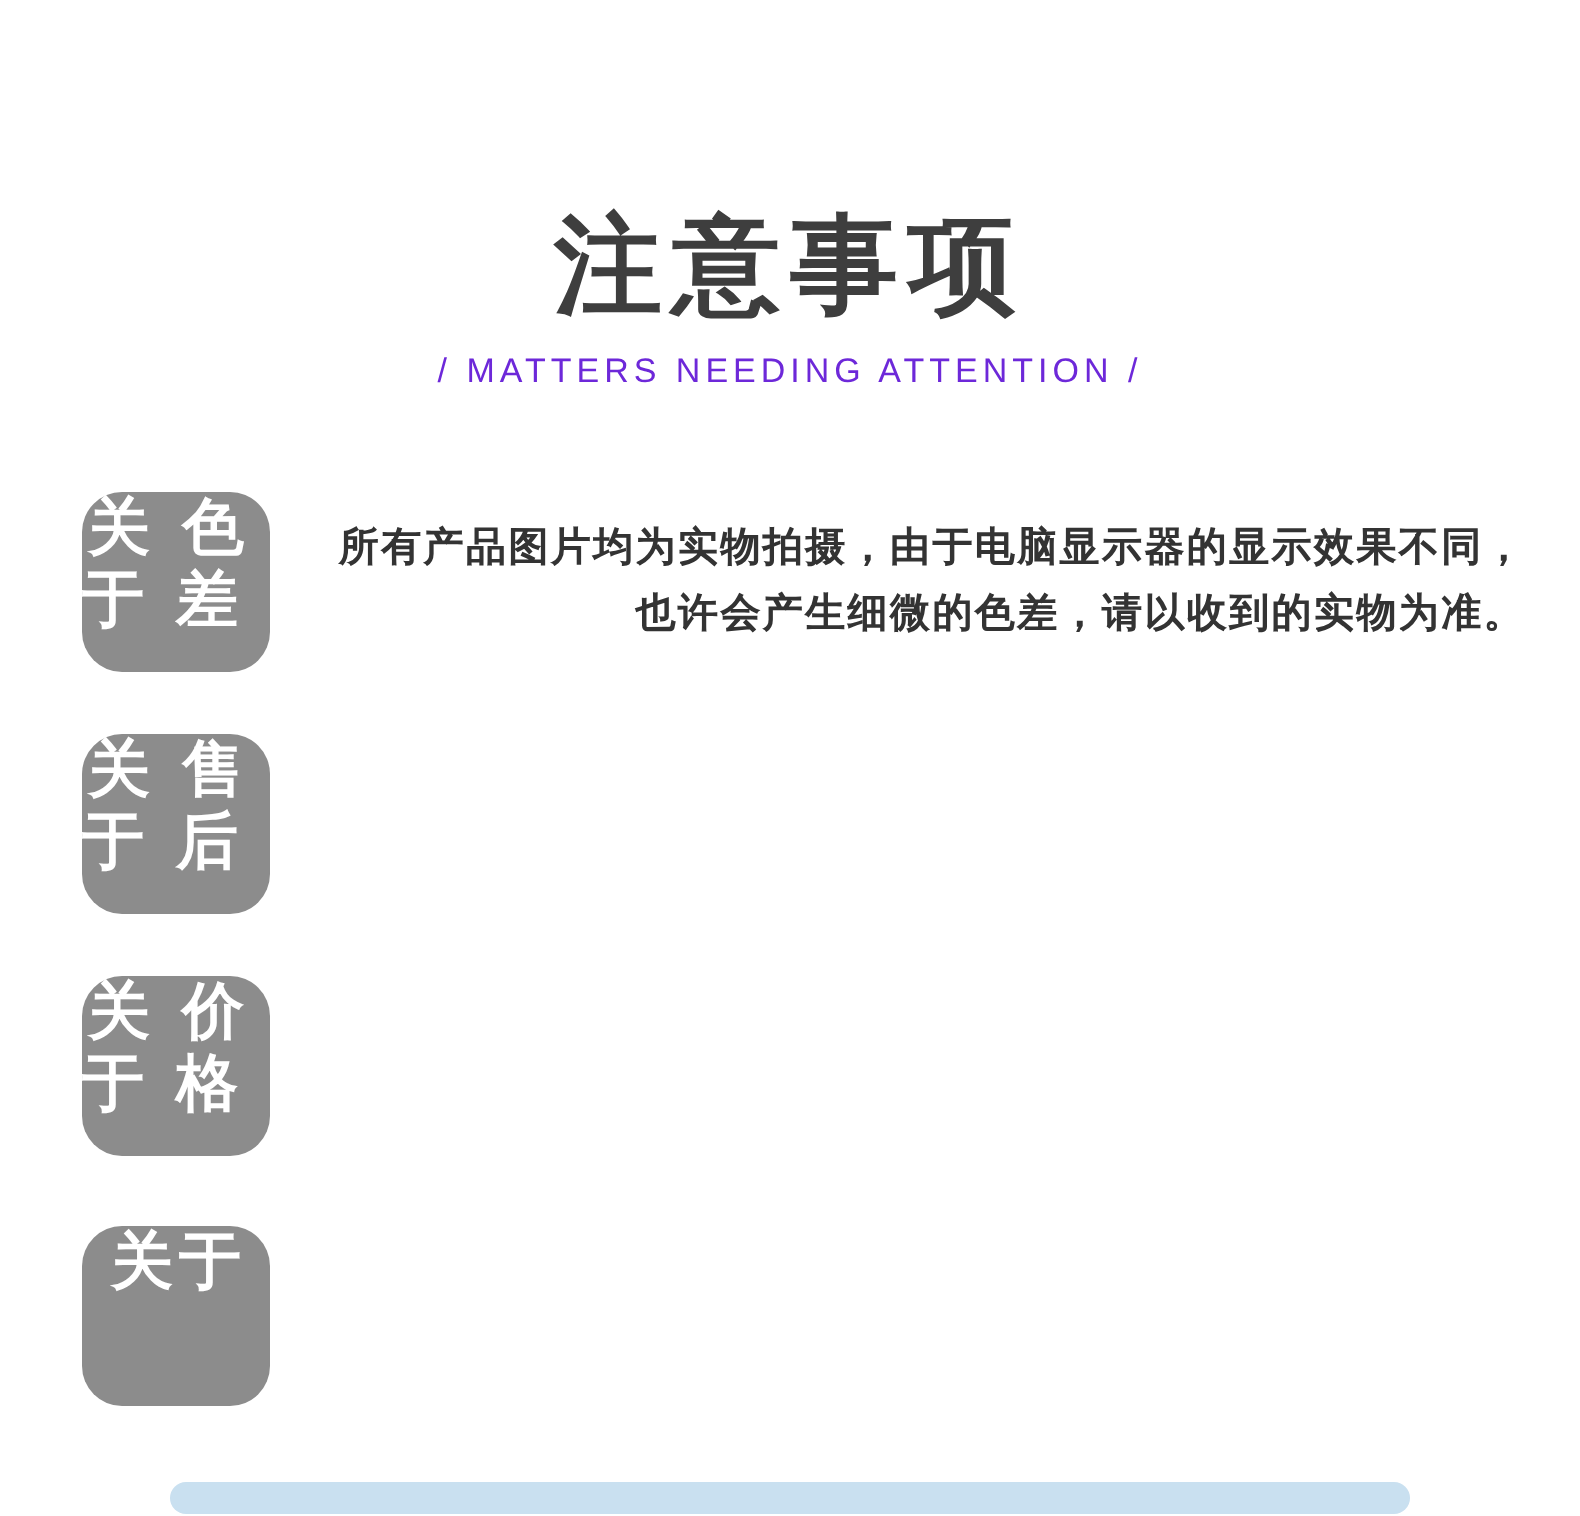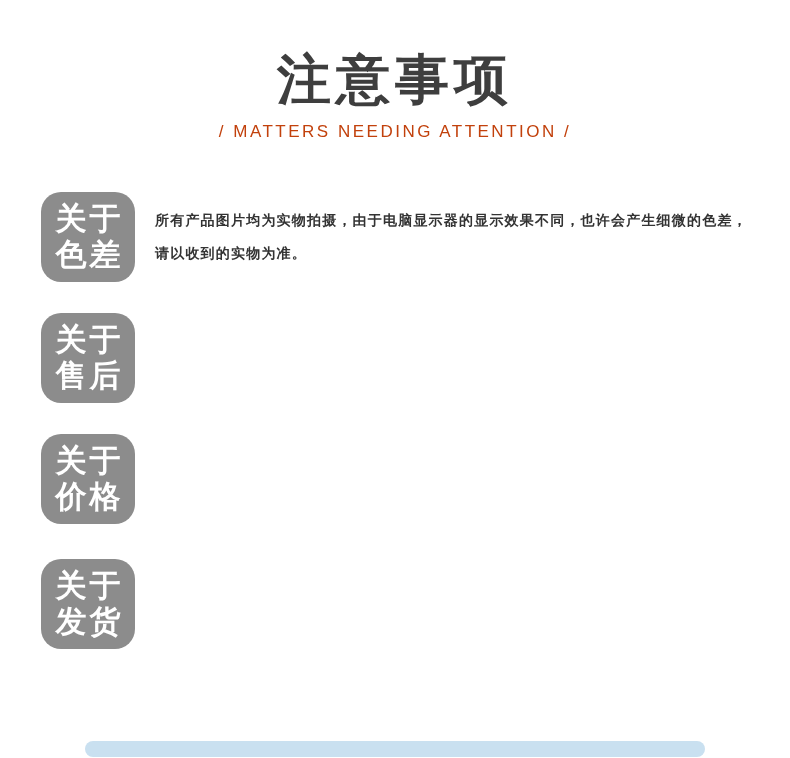--- a/index.html
+++ b/index.html
@@ -9,34 +9,34 @@
   }
   body {
     width: 790px;
     height: 758px;
     position: relative;
     font-family: "Liberation Sans", sans-serif;
     overflow: hidden;
   }
   .header {
     text-align: center;
-    padding-top: 48px;
+    padding-top: 102px;
   }
   .page-title {
     font-size: 54px;
     line-height: 62px;
     font-weight: bold;
     color: #3e3e3e;
     letter-spacing: 5px;
   }
   .page-subtitle {
     margin-top: 12px;
     font-size: 17px;
     line-height: 20px;
-    color: #c2410c;
+    color: #6d28d9;
     letter-spacing: 2.5px;
   }
   .sections {
     margin-top: 50px;
   }
   .section {
     display: flex;
     align-items: center;
     padding-left: 41px;
     margin-bottom: 31px;
@@ -45,37 +45,37 @@
     margin-bottom: 35px;
   }
   .badge {
     flex-shrink: 0;
     width: 94px;
     height: 90px;
     background: #8c8c8c;
     border-radius: 20px;
     color: #ffffff;
     display: flex;
-    flex-direction: column;
     justify-content: center;
-    align-items: center;
+    align-items: flex-start;
     font-size: 31px;
     font-weight: bold;
     line-height: 36px;
     letter-spacing: 3px;
     text-indent: 3px;
   }
   .section-text {
-    margin-left: 20px;
+    margin-left: 32px;
     width: 596px;
-    font-size: 14px;
+    font-size: 20px;
     line-height: 33px;
     color: #333333;
     font-weight: bold;
     letter-spacing: 1.2px;
+    text-align: right;
   }
   .bottom-bar {
     position: absolute;
     left: 50%;
     transform: translateX(-50%);
     bottom: 1px;
     width: 620px;
     height: 16px;
     border-radius: 8px;
     background: #c9e0f0;
@@ -109,19 +109,18 @@
   <div class="section">
     <div class="badge">
       <span>关于</span>
       <span>价格</span>
     </div>
   </div>
 
   <div class="section">
     <div class="badge">
       <span>关于</span>
-      <span>发货</span>
     </div>
   </div>
 
 </div>
 
 <div class="bottom-bar"></div>
 
 </body></html>

